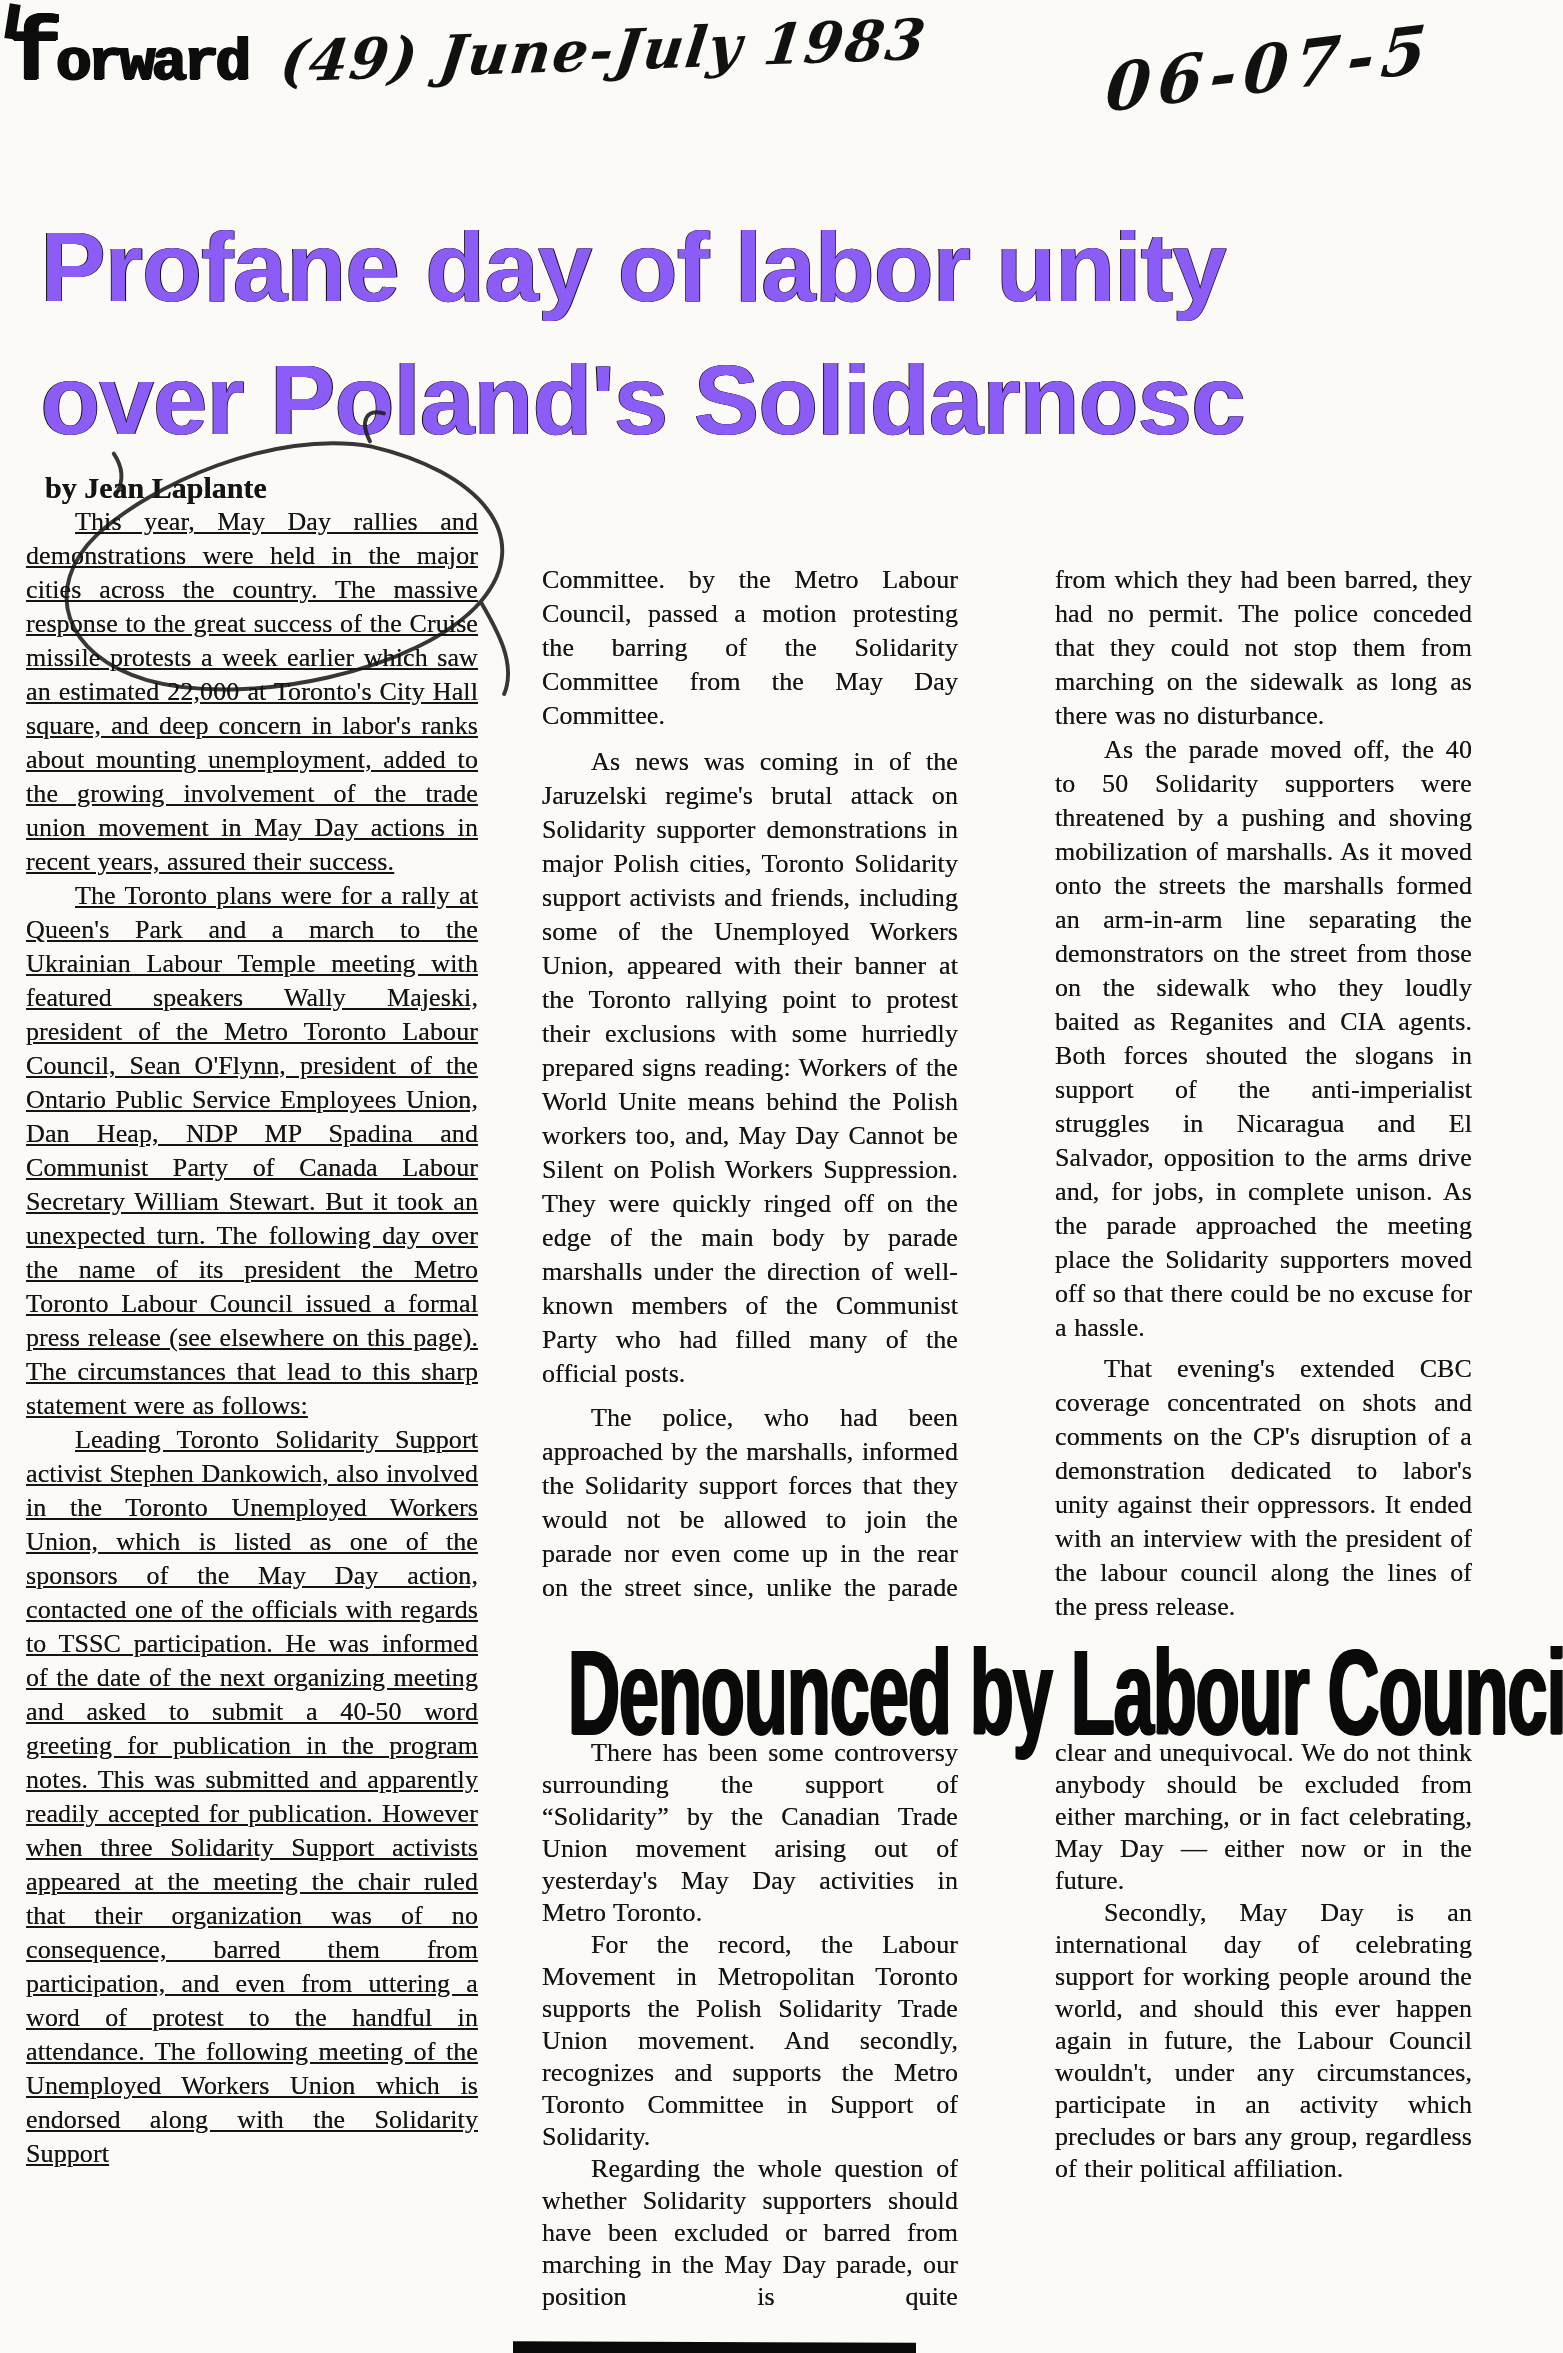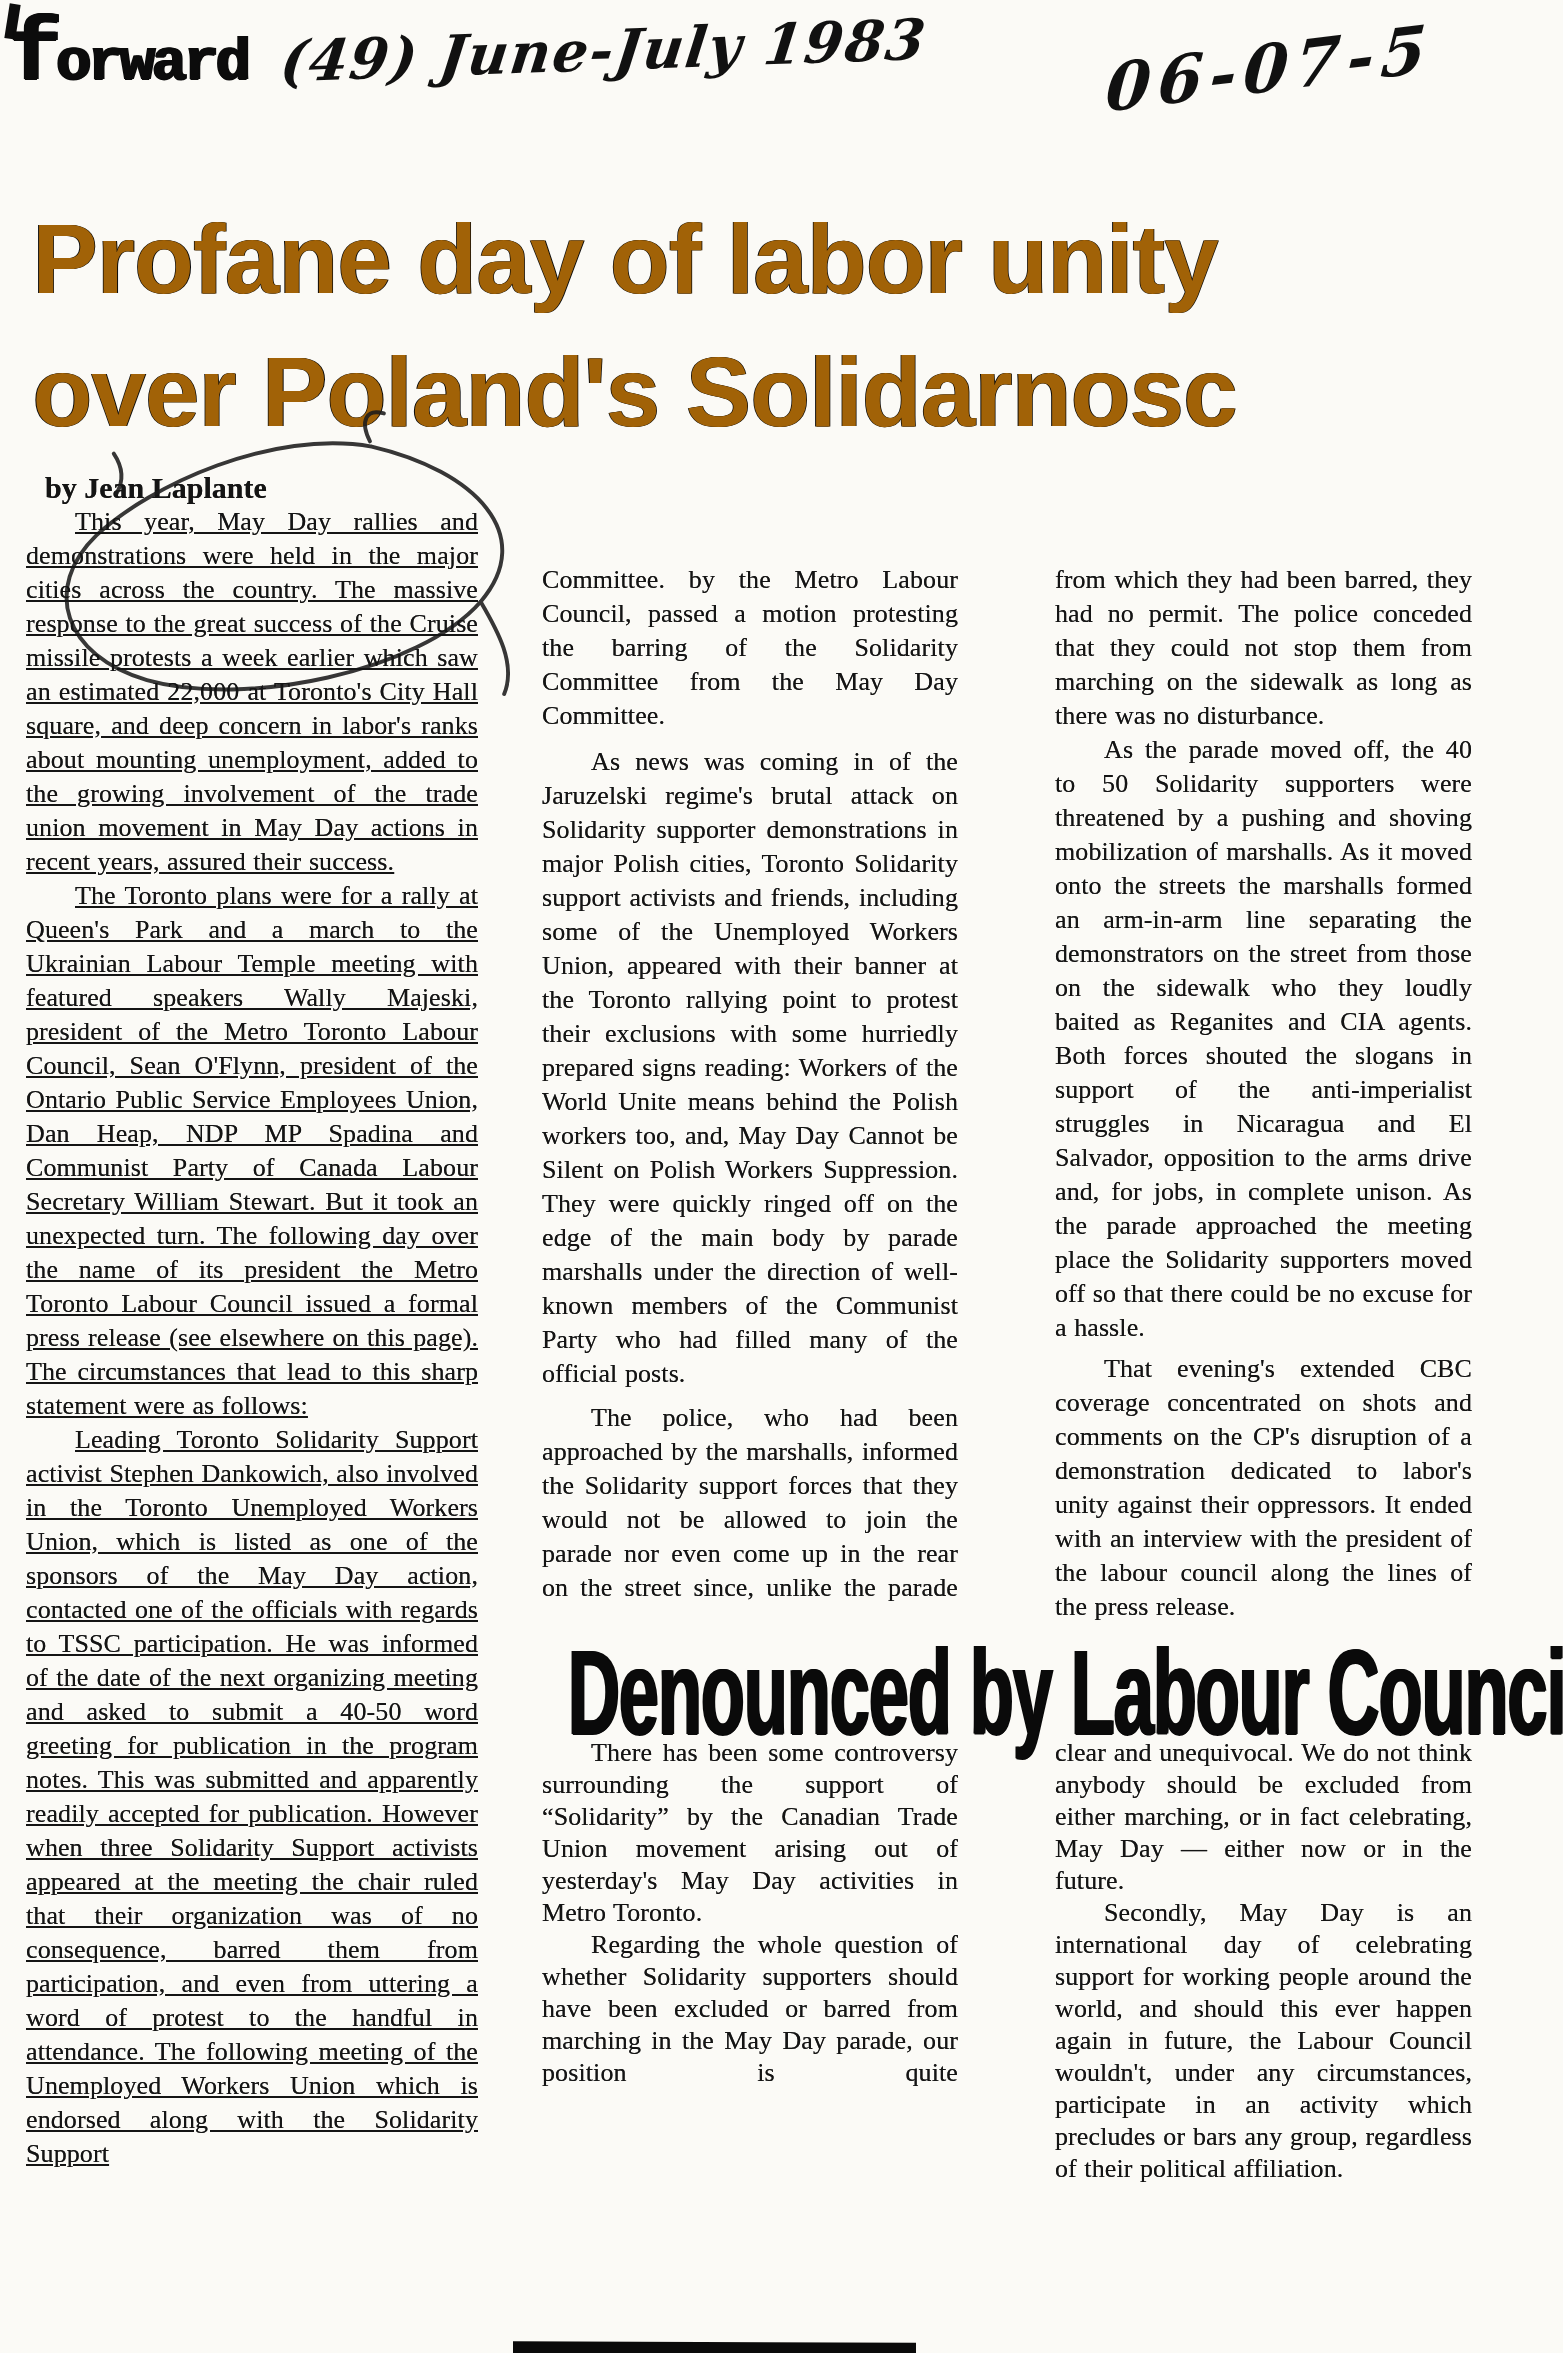--- a/index.html
+++ b/index.html
@@ -22,24 +22,24 @@
     font-family:"DejaVu Serif","Liberation Serif",serif;
     font-style:italic; font-weight:700; color:#111; white-space:nowrap;
   }
   .hw-issue { position:absolute; left:281px; top:17.4px; font-size:56px;
     transform:rotate(-2deg) skewX(-9deg); letter-spacing:1.7px; }
   .hw-code  { position:absolute; left:1105px; top:30px; font-size:65px;
     transform:rotate(-7deg) skewX(-11deg); letter-spacing:7px; }
 
   
   .headline {
-    position:absolute; left:24.4px; top:185px; margin:8px; width:1430px;
+    position:absolute; left:24.4px; top:185px; margin:16px; width:1430px;
     font-family:"Liberation Sans","DejaVu Sans",sans-serif;
     font-weight:700; font-size:98px; line-height:133px; letter-spacing:-0.9px;
-    color:#a16207; text-shadow:0.8px 0 0 #0b0b0b,-0.8px 0 0 #0b0b0b;
+    color:#8b5cf6; text-shadow:0.8px 0 0 #0b0b0b,-0.8px 0 0 #0b0b0b;
   }
   .headline span { display:block; }
   .headline2 {
     position:absolute; left:568px; top:1623px; margin:0; white-space:nowrap;
     font-family:"Liberation Sans","DejaVu Sans",sans-serif;
     font-weight:700; font-size:120px; letter-spacing:-1.7px; color:#0a0a0a;
     transform:scaleX(0.60); transform-origin:left top;
     text-shadow:1.9px 0 0 #0a0a0a,-1.9px 0 0 #0a0a0a,0 1px 0 #0a0a0a;
   }
 
@@ -121,20 +121,21 @@
   <div id="col3" class="bodytext">
     <p class="noindent">from which they had been barred, they had no permit. The police conceded that they could not stop them from marching on the sidewalk as long as there was no disturbance.</p>
     <p>As the parade moved off, the 40 to 50 Solidarity supporters were threatened by a pushing and shoving mobilization of marshalls. As it moved onto the streets the marshalls formed an arm-in-arm line separating the demonstrators on the street from those on the sidewalk who they loudly baited as Reganites and CIA agents. Both forces shouted the slogans in support of the anti-imperialist struggles in Nicaragua and El Salvador, opposition to the arms drive and, for jobs, in complete unison. As the parade approached the meeting place the Solidarity supporters moved off so that there could be no excuse for a hassle.</p>
     <p class="gap-sm">That evening's extended CBC coverage concentrated on shots and comments on the CP's disruption of a demonstration dedicated to labor's unity against their oppressors. It ended with an interview with the president of the labour council along the lines of the press release.</p>
   </div>
 
   <h2 class="headline2">Denounced by Labour Council</h2>
 
   <div id="a2col1" class="bodytext">
     <p>There has been some controversy surrounding the support of “Solidarity” by the Canadian Trade Union movement arising out of yesterday's May Day activities in Metro Toronto.</p>
+    <p>For the record, the Labour Movement in Metropolitan Toronto supports the Polish Solidarity Trade Union movement. And secondly, recognizes and supports the Metro Toronto Committee in Support of Solidarity.</p>
     <p class="cont-end">Regarding the whole question of whether Solidarity supporters should have been excluded or barred from marching in the May Day parade, our position is quite</p>
   </div>
 
   <div id="a2col2" class="bodytext">
     <p class="noindent">clear and unequivocal. We do not think anybody should be excluded from either marching, or in fact celebrating, May Day — either now or in the future.</p>
     <p>Secondly, May Day is an international day of celebrating support for working people around the world, and should this ever happen again in future, the Labour Council wouldn't, under any circumstances, participate in an activity which precludes or bars any group, regardless of their political affiliation.</p>
   </div>
 
   <div class="scan-bar"></div>
 

